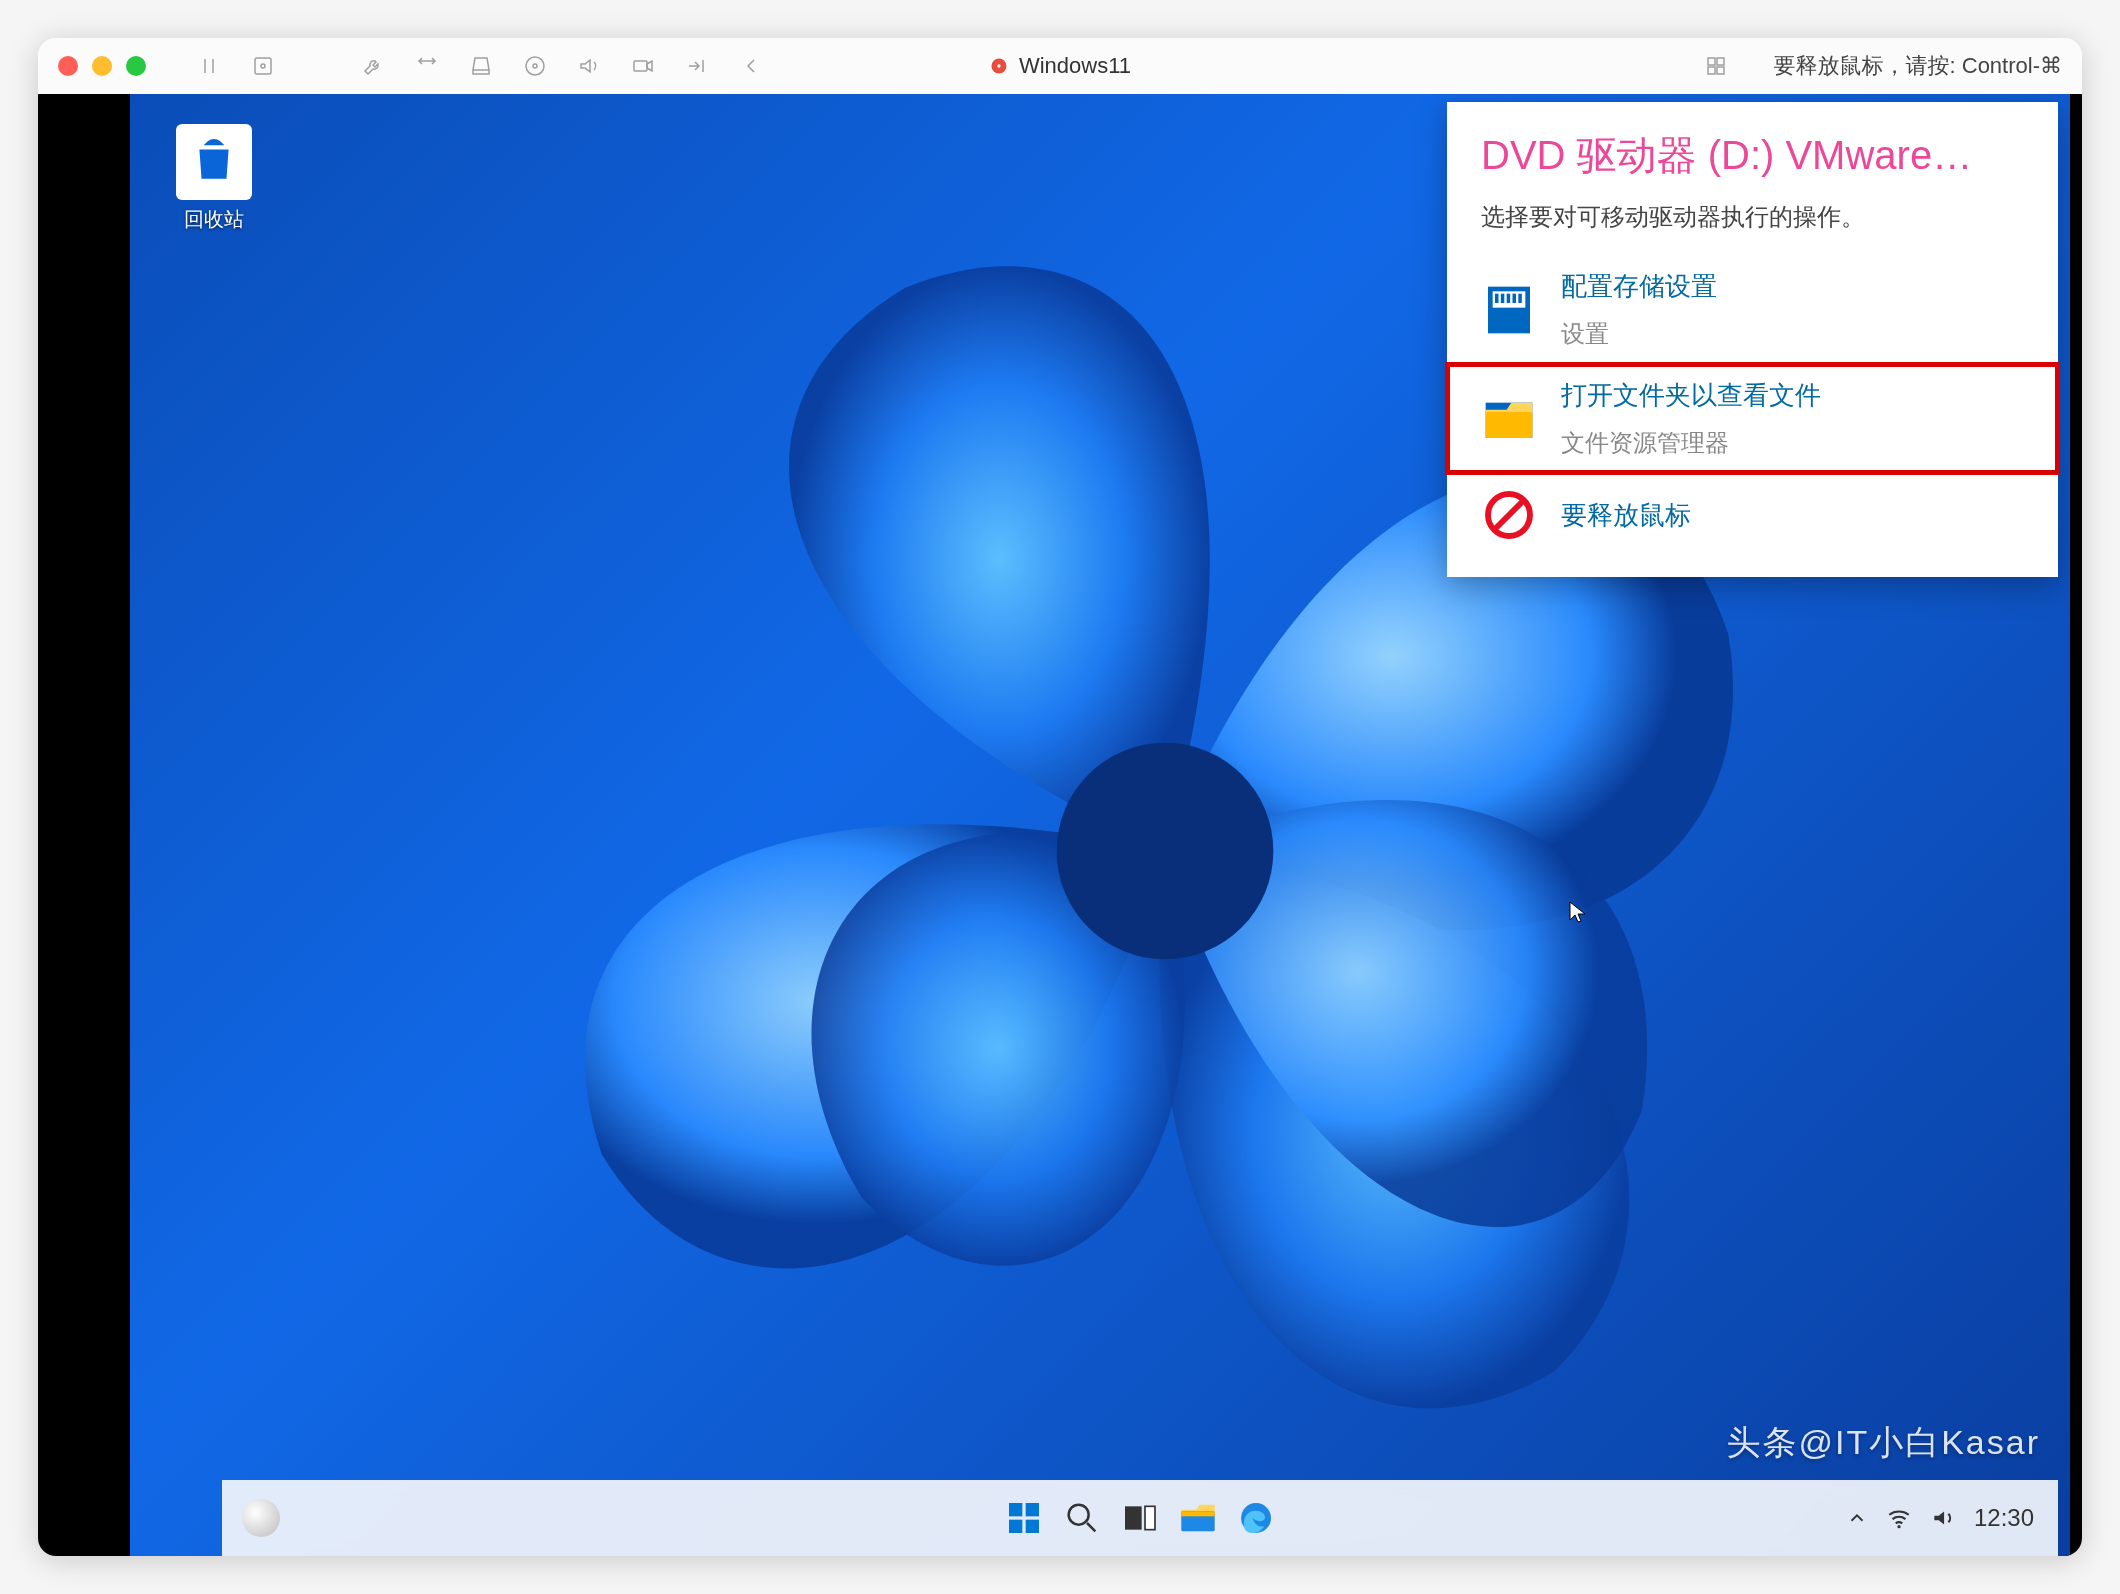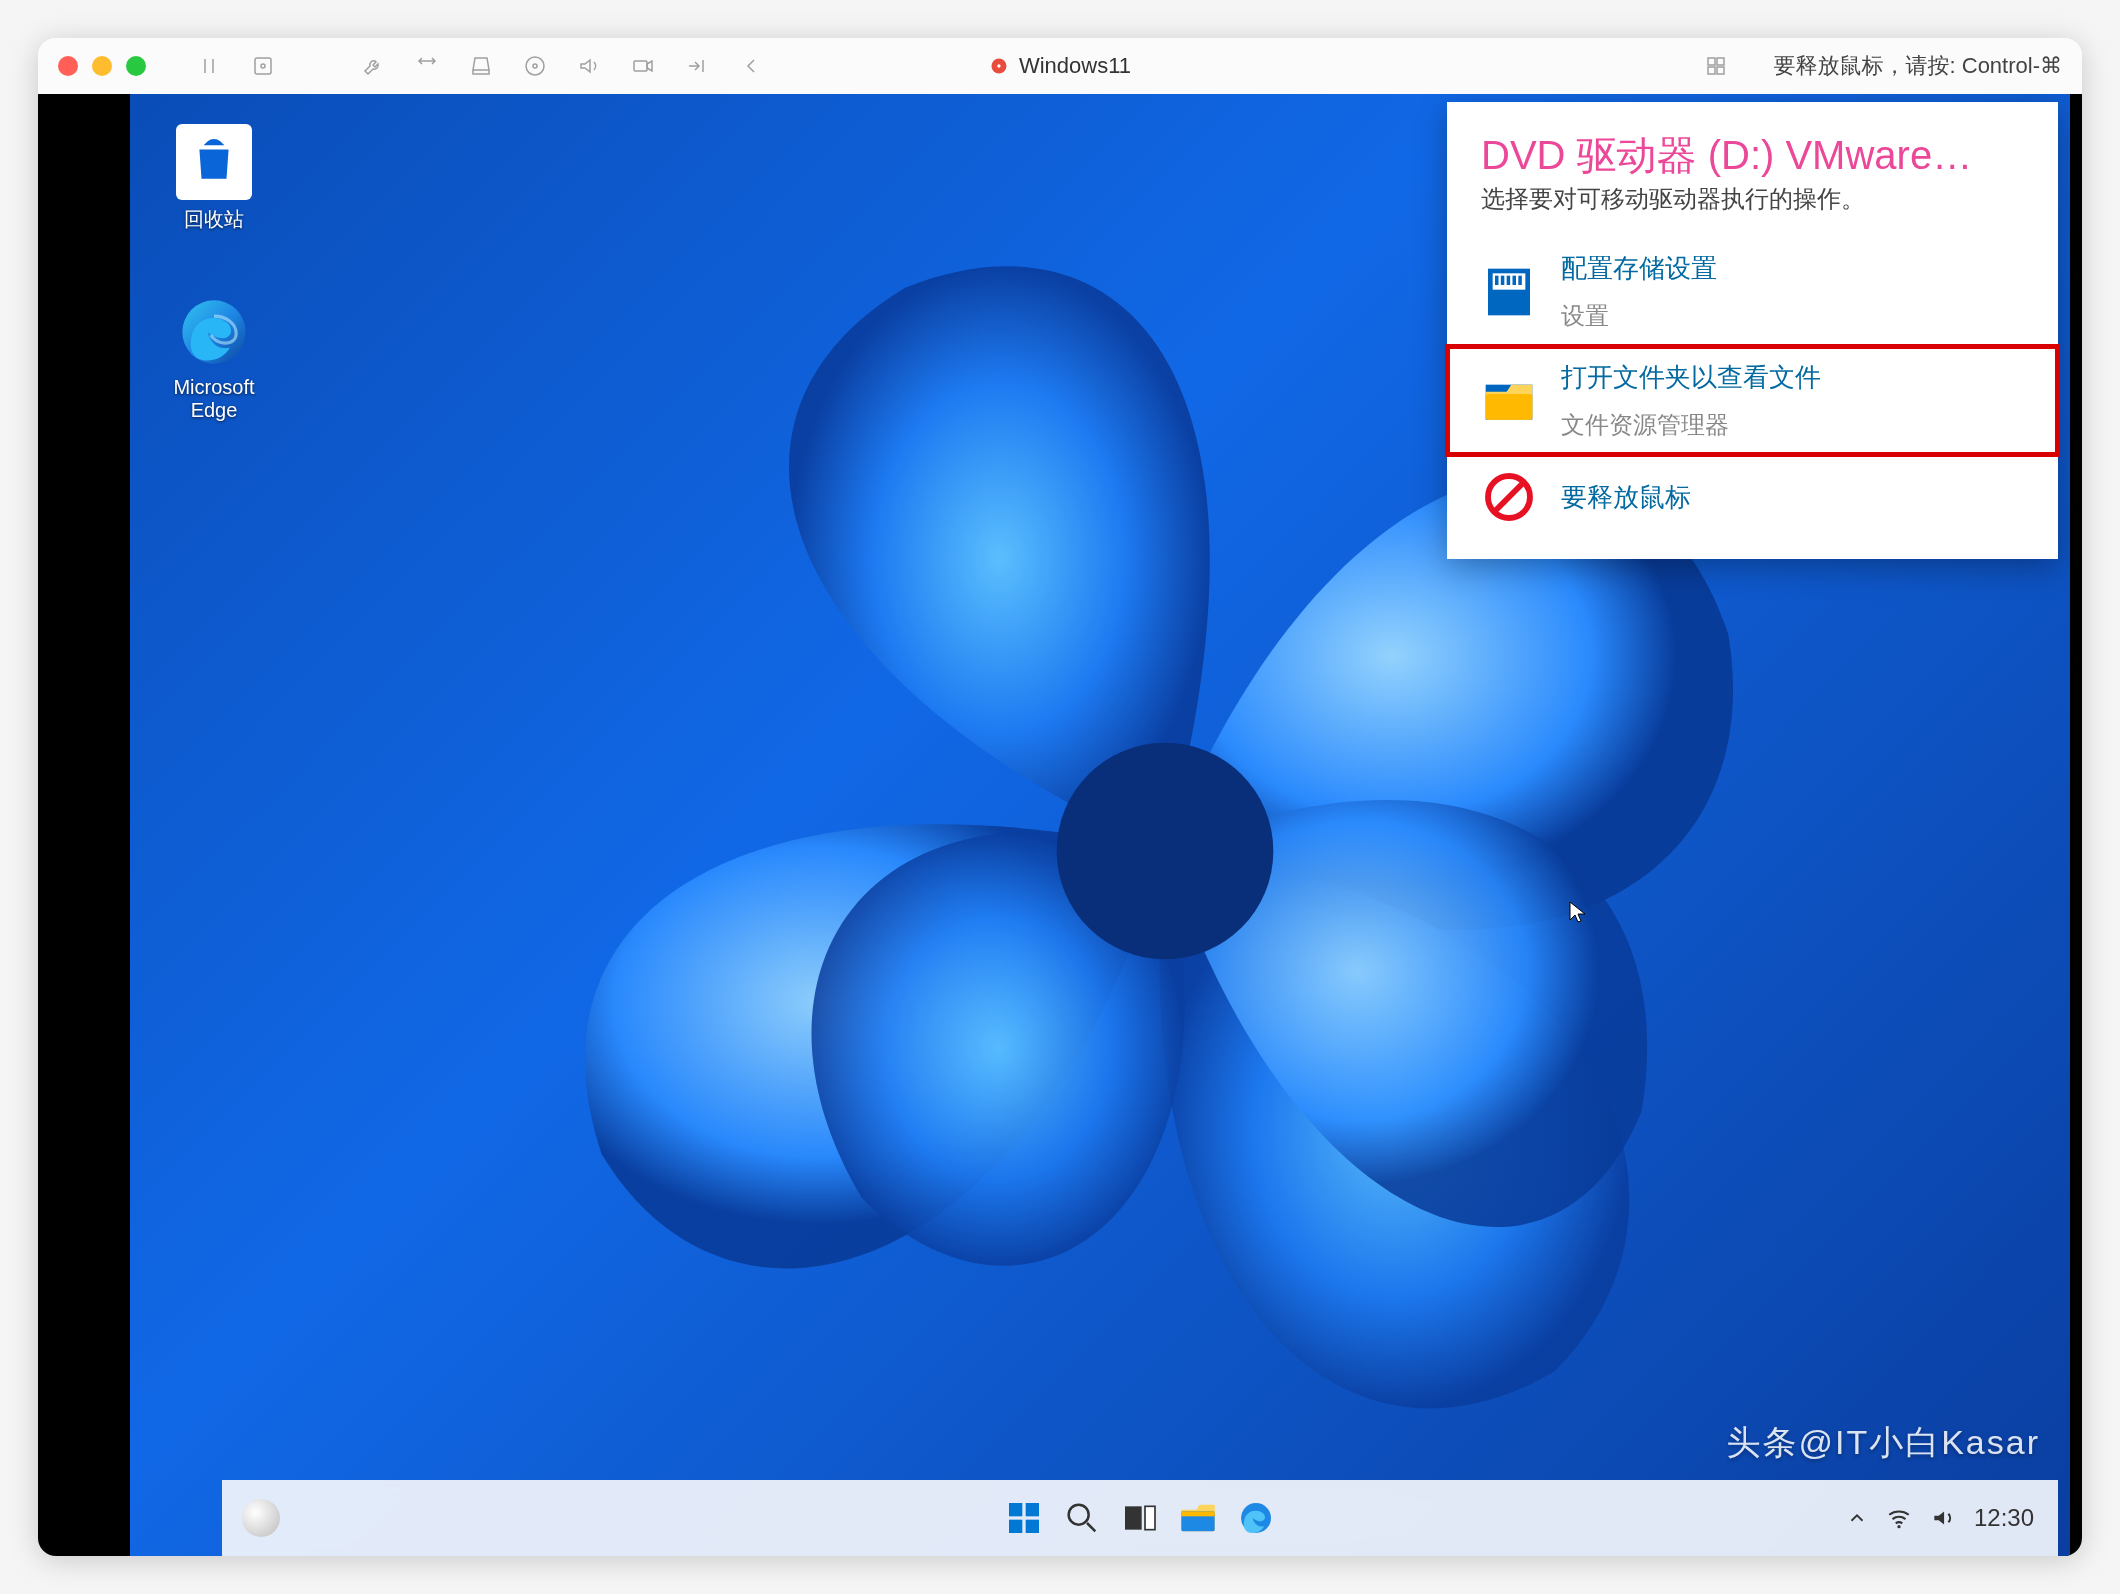--- a/index.html
+++ b/index.html
@@ -20,21 +20,21 @@
 .desktop{position:absolute;left:92px;right:12px;top:0;bottom:0;background:linear-gradient(135deg,#0a4db8 0%,#1168e6 40%,#0a3ea0 100%);overflow:hidden}
 .flower{position:absolute;left:50%;top:50%;width:1300px;height:1300px;transform:translate(-45%,-48%)}
 .desktop-icon{position:absolute;left:24px;width:120px;text-align:center;color:#fff;font-size:20px;text-shadow:0 1px 3px rgba(0,0,0,.7)}
 .desktop-icon .ic{width:76px;height:76px;margin:0 auto 6px;background:#fff;border-radius:6px;display:flex;align-items:center;justify-content:center}
 .di-recycle{top:30px}
 .di-edge{top:200px}
 .di-edge .ic{background:transparent}
 .autoplay{position:absolute;right:12px;top:8px;width:611px;background:#fff;box-shadow:0 8px 30px rgba(0,0,0,.3)}
 .ap-head{padding:26px 34px 8px}
 .ap-title{font-size:40px;color:#ec4899;white-space:nowrap;overflow:hidden;text-overflow:ellipsis}
-.ap-sub{font-size:24px;color:#444;}
+.ap-sub{font-size:24px;color:#444;margin-top:18px}
 .ap-list{padding:14px 0 20px}
 .ap-item{display:flex;align-items:center;gap:24px;padding:14px 34px}
 .ap-item.hl{outline:5px solid #d80000;outline-offset:-3px}
 .ap-ic{width:56px;height:56px;flex:0 0 56px;display:flex;align-items:center;justify-content:center}
 .ap-txt .l1{font-size:26px;color:#0369a1}
 .ap-txt .l2{font-size:24px;color:#888;margin-top:14px}
 .taskbar{position:absolute;left:92px;right:12px;bottom:0;height:76px;background:rgba(244,246,252,.92);backdrop-filter:blur(8px);display:flex;align-items:center;justify-content:center;gap:12px}
 .tb-weather{position:absolute;left:20px;display:flex;align-items:center;gap:10px}
 .tb-weather .wic{width:38px;height:38px;border-radius:50%;background:radial-gradient(circle at 35% 35%,#fff,#bbb)}
 .tb-sys{position:absolute;right:24px;display:flex;align-items:center;gap:18px;color:#333;font-size:24px}
@@ -161,38 +161,20 @@
               <path fill="#0a66d8" d="M7 4l2-2h6l2 2M5 6h14l-1 14H6zM9 2a5 5 0 0 1 6 0"></path>
               <path fill="#0a66d8" d="M12 3a8 8 0 1 0 .001 0" opacity="0"></path>
               <g fill="none" stroke="#0a66d8" stroke-width="2">
                 <path d="M8 12l2 3-3 1M16 12l-2 3 3 1M12 8l2 3h-4z"></path>
               </g>
             </svg>
           </div>
         <div>回收站</div>
       </div>
 
-      <div class="desktop-icon di-edge">
-        <div class="ic">
-            <svg width="76" height="76" viewBox="0 0 48 48">
-              <defs>
-                <linearGradient id="e1" x1="0" y1="0" x2="1" y2="1">
-                  <stop offset="0" stop-color="#33c3f0"></stop>
-                  <stop offset=".5" stop-color="#1e88e5"></stop>
-                  <stop offset="1" stop-color="#0d47a1"></stop>
-                </linearGradient>
-              </defs>
-              <circle cx="24" cy="24" r="20" fill="url(#e1)"></circle>
-              <path d="M10 26c2-10 14-14 22-8 4 3 4 9-2 10-6 0-10-4-10-4s2 12 14 10c0 0-4 8-14 8S8 34 10 26z" fill="#29b6f6"></path>
-              <path d="M24 14c8 0 14 5 14 11 0 4-3 6-7 6-6 0-9-5-9-5" fill="none" stroke="#b3e5fc" stroke-width="2" opacity=".6"></path>
-            </svg>
-          </div>
-        <div>Microsoft</div>
-        <div>Edge</div>
-      </div>
 
       <div class="autoplay">
         <div class="ap-head">
           <div class="ap-title">DVD 驱动器 (D:) VMware…</div>
           <div class="ap-sub">选择要对可移动驱动器执行的操作。</div>
         </div>
         <div class="ap-list">
           <div class="ap-item">
             <div class="ap-ic">
                 <svg viewBox="0 0 48 48">

